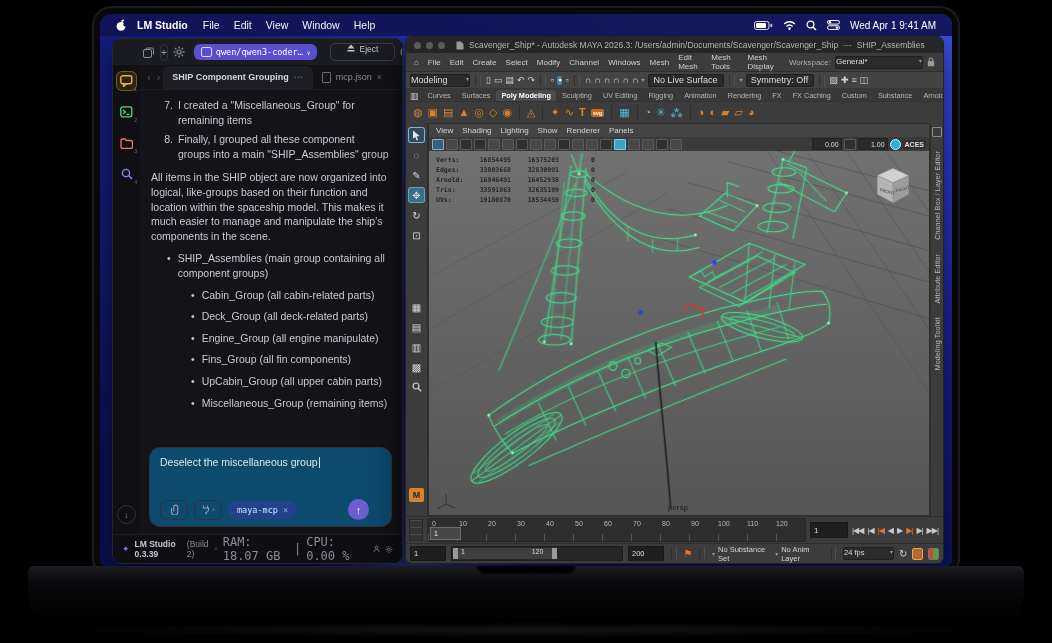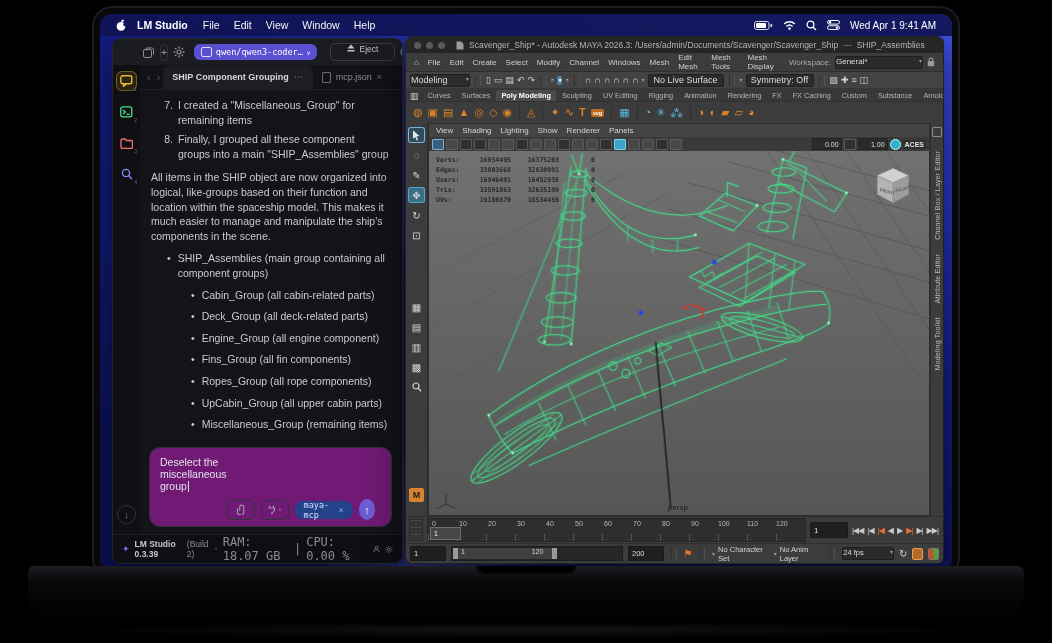--- a/index.html
+++ b/index.html
@@ -52,22 +52,22 @@
   .doc-ic{width:7px;height:9px;border:1px solid #6a6a76;border-radius:1px;}
   .tab .x{color:#6a6a76;font-size:9px;}
   .lm-chat{flex:1;overflow:hidden;padding:8px 13px 0 11px;font-size:10.5px;line-height:14.6px;color:#c9cad4;}
   .num-item{display:flex;gap:5px;margin:0 0 5px 10px;}
   .num-item .n{flex:0 0 12px;text-align:right;}
   .lm-chat p{margin:9px 0 0 0;}
   .blist{margin:8px 0 0 4px;}
   .b1{display:flex;gap:7px;margin:7px 0 0 12px;}
   .b2{display:flex;gap:7px;margin:7px 0 0 36px;}
   .b1::before,.b2::before{content:"•";color:#c9cad4;}
-  .composer{flex:0 0 64px;margin:8px 10px 7px 9px;border:1px solid #32323c;border-radius:11px;background:#701a75;
-            padding:8px 22px 6px 10px;display:flex;flex-direction:row;}
+  .composer{flex:0 0 64px;margin:8px 10px 7px 9px;border:1px solid #32323c;border-radius:11px;background:#0c4a6e;
+            padding:8px 22px 6px 10px;display:flex;flex-direction:column;}
   .composer-text{font-size:10.5px;color:#e3e3ea;}
   .caret{display:inline-block;width:1px;height:11px;background:#dcdce4;vertical-align:-2px;margin-left:1px;}
   .composer-bar{margin-top:auto;display:flex;align-items:center;gap:6px;}
   .c-btn{height:18px;min-width:18px;border:1px solid #32323c;border-radius:6px;display:inline-flex;align-items:center;justify-content:center;gap:2px;color:#9a9aa6;padding:0 4px;}
   .chip{display:flex;align-items:center;gap:5px;background:#24418c;border-radius:8px;height:18px;padding:0 9px;
         color:#cfe0ff;font-size:8.5px;font-family:"DejaVu Sans Mono",monospace;}
   .chip .x{color:#8fa8e0;}
   .send{margin-left:auto;width:21px;height:21px;border-radius:50%;background:#6c5dd3;color:#fff;display:flex;align-items:center;justify-content:center;font-size:11px;}
   .lm-status{flex:0 0 19px;background:#0e0e13;border-top:1px solid #1e1e26;display:flex;align-items:center;gap:5px;padding:0 9px;
              font-size:8.5px;color:#8b8b96;}
@@ -315,27 +315,24 @@
               <div class="b1">
                   <span>SHIP_Assemblies (main group containing all component groups)</span>
                 </div>
               <div class="b2">
                   <span>Cabin_Group (all cabin-related parts)</span>
                 </div>
               <div class="b2">
                   <span>Deck_Group (all deck-related parts)</span>
                 </div>
               <div class="b2">
-                  <span>Engine_Group (all engine component)</span>
+                  <span>Engine_Group (all engine manipulate)</span>
                 </div>
               <div class="b2">
                   <span>Fins_Group (all fin components)</span>
-                </div>
-              <div class="b2">
-                  <span>Ropes_Group (all rope components)</span>
                 </div>
               <div class="b2">
                   <span>UpCabin_Group (all upper cabin parts)</span>
                 </div>
               <div class="b2">
                   <span>Miscellaneous_Group (remaining items)</span>
                 </div>
             </div>
 
           </div>
@@ -723,21 +720,21 @@
 
             <div class="hud">
               <span>Verts:</span>
                 <span class="r">16854495</span>
                 <span class="r">16375203</span>
                 <span class="r">0</span>
               <span>Edges:</span>
                 <span class="r">33803668</span>
                 <span class="r">32830991</span>
                 <span class="r">0</span>
-              <span>Users:</span>
+              <span>Arnold:</span>
                 <span class="r">16946491</span>
                 <span class="r">16452938</span>
                 <span class="r">0</span>
               <span>Tris:</span>
                 <span class="r">33591863</span>
                 <span class="r">32635199</span>
                 <span class="r">0</span>
               <span>UVs:</span>
                 <span class="r">19180870</span>
                 <span class="r">18534459</span>
@@ -809,21 +806,21 @@
           <div class="rs-h" style="left:calc(61% - 4px)"></div>
           <span class="rs-lab" style="left:9px">1</span>
           <span class="rs-lab" style="left:calc(61% - 24px)">120</span>
         </div>
         <span class="rfield">200</span>
         <span class="vsep"></span>
         <span class="flag">⚑</span>
         <span class="vsep"></span>
         <span class="ddl">
             <span class="ca">▾</span>
-            <span>No Character Set</span>
+            <span>No Substance Set</span>
           </span>
         <span class="ddl">
             <span class="ca">▾</span>
             <span>No Anim Layer</span>
           </span>
         <span class="vsep"></span>
         <span class="sel-box" style="width:56px;justify-content:space-between">
           <span>24 fps</span>
             <span class="ca">▾</span>
         </span>

